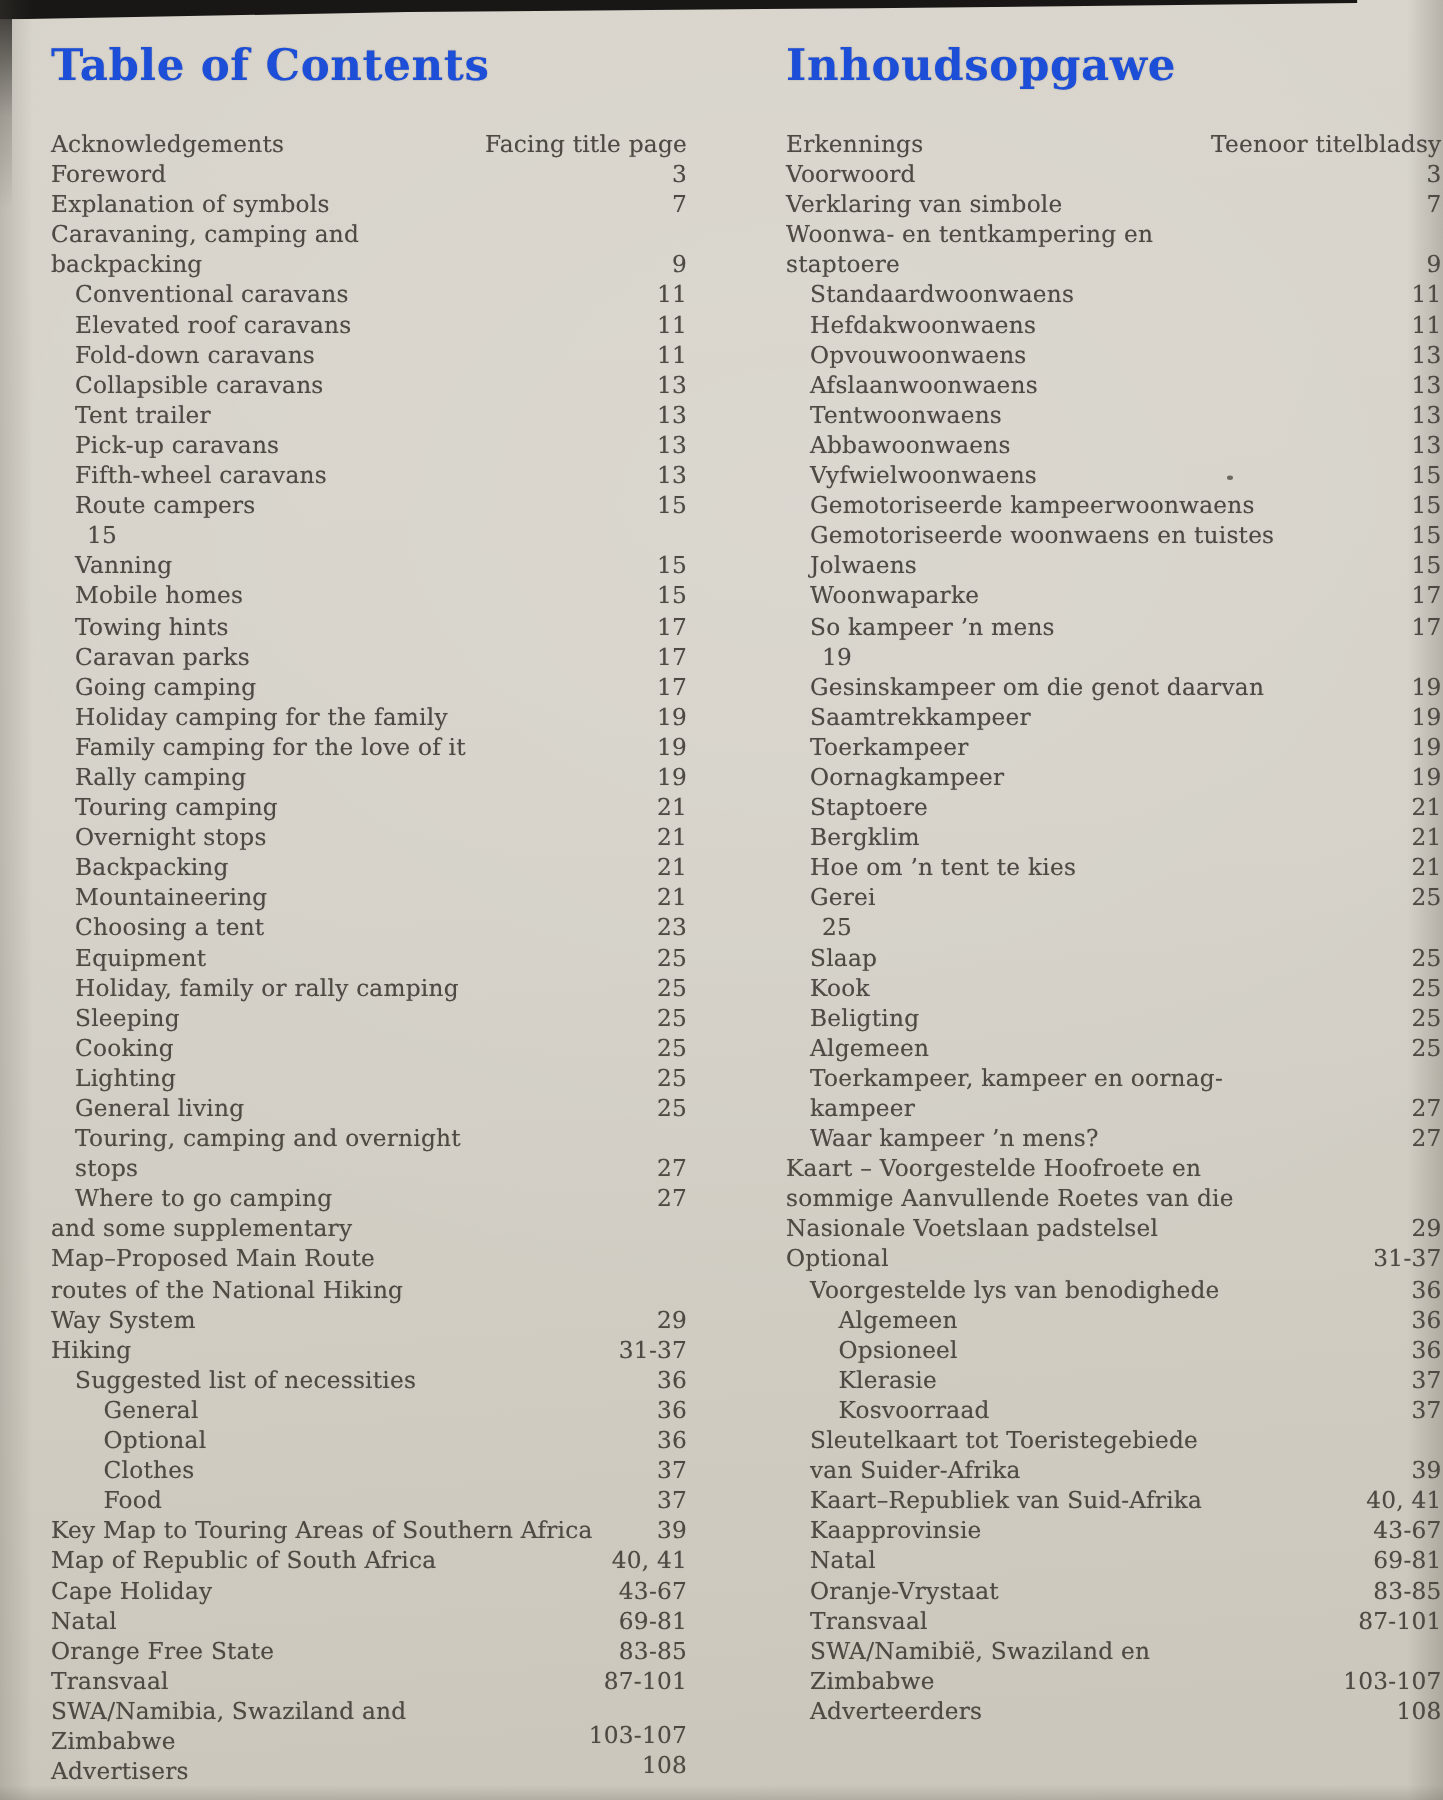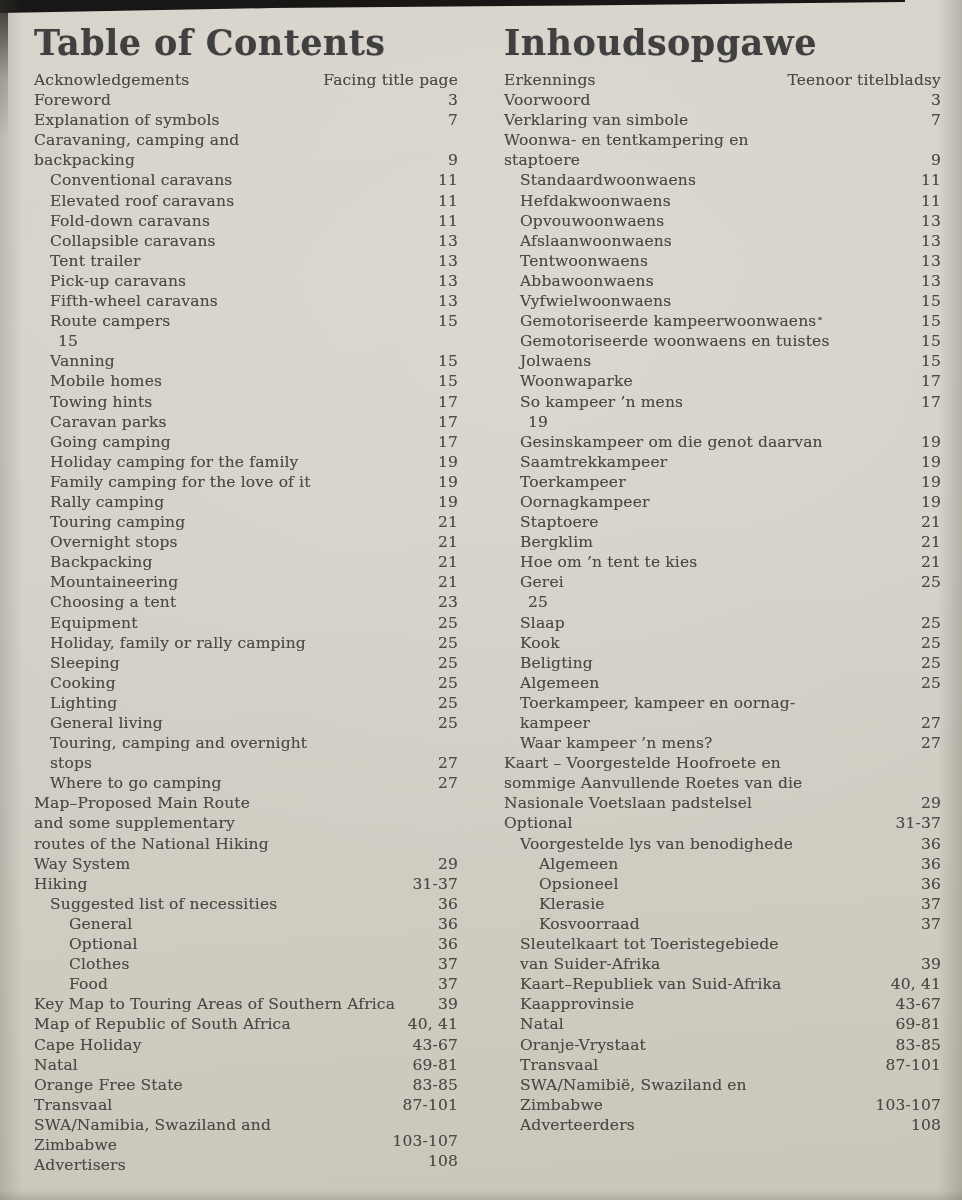--- a/index.html
+++ b/index.html
@@ -45,32 +45,32 @@
   }
   .speck {
     position: absolute; width: 4px; height: 3px;
     border-radius: 50%;
     background: #6e6960;
   }
 
   
   .col { position: absolute; top: 26px; }
   .col-en { left: 34px;  width: 424px; }
-  .col-af { left: 504px; width: 437px; }
+  .col-af { left: 524px; width: 437px; }
 
   .toc-title {
     margin: 0;
-    font-size: 35px;
+    font-size: 29px;
     font-weight: bold;
     line-height: 34px;
     letter-spacing: 0.4px;
-    color: #404040;
+    color: #1d4ed8;
     text-shadow: 0 0 1px rgba(63,58,51,0.35);
   }
-  .entries { margin-top: 10px; }
+  .entries { margin-top: 26px; }
 
   .row {
     display: flex;
     justify-content: space-between;
     align-items: baseline;
     height: 20.1px;
     line-height: 20.1px;
     font-size: 15.5px;
     letter-spacing: 0.15px;
     color: #4e4942;
@@ -237,25 +237,25 @@
   </div>
         <div class="row ind1">
     <span class="label">stops</span>
     <span class="page-num">27</span>
   </div>
         <div class="row ind1">
     <span class="label">Where to go camping</span>
     <span class="page-num">27</span>
   </div>
         <div class="row ind0">
+    <span class="label">and some supplementary</span>
+    <span class="page-num"></span>
+  </div>
+        <div class="row ind0">
     <span class="label">Map–Proposed Main Route</span>
-    <span class="page-num"></span>
-  </div>
-        <div class="row ind0">
-    <span class="label">and some supplementary</span>
     <span class="page-num"></span>
   </div>
         <div class="row ind0">
     <span class="label">routes of the National Hiking</span>
     <span class="page-num"></span>
   </div>
         <div class="row ind0">
     <span class="label">Way System</span>
     <span class="page-num">29</span>
   </div>

